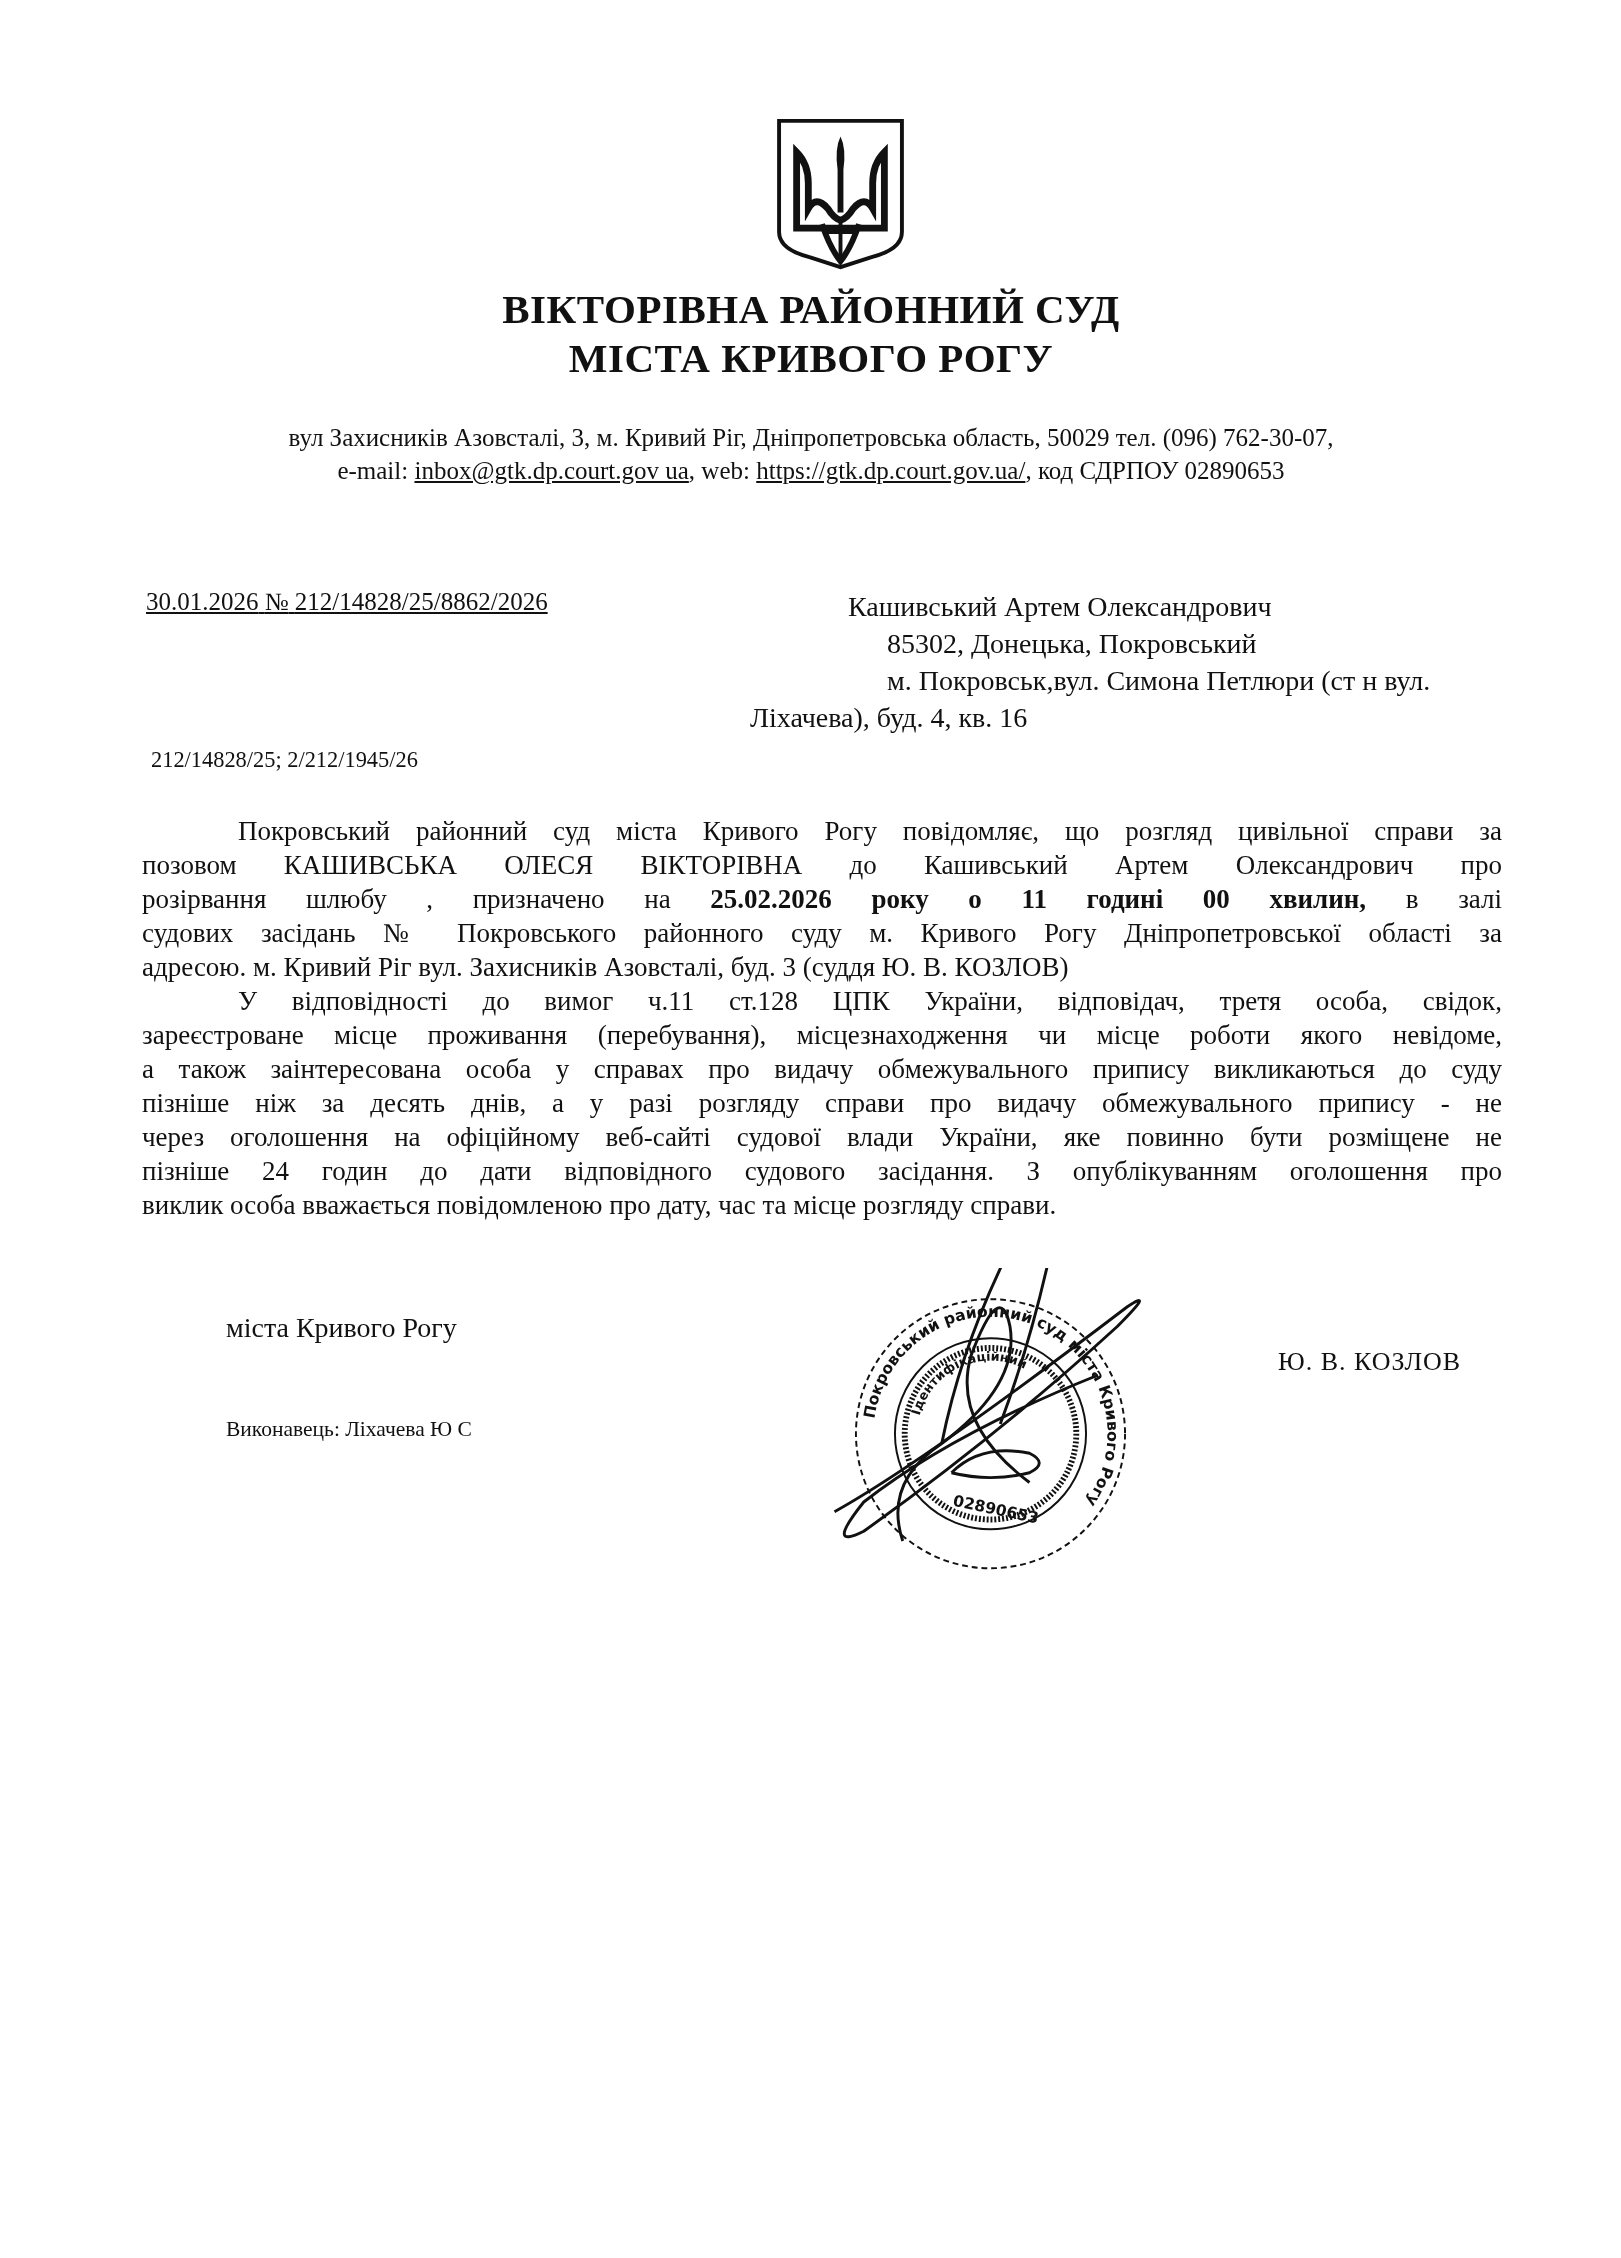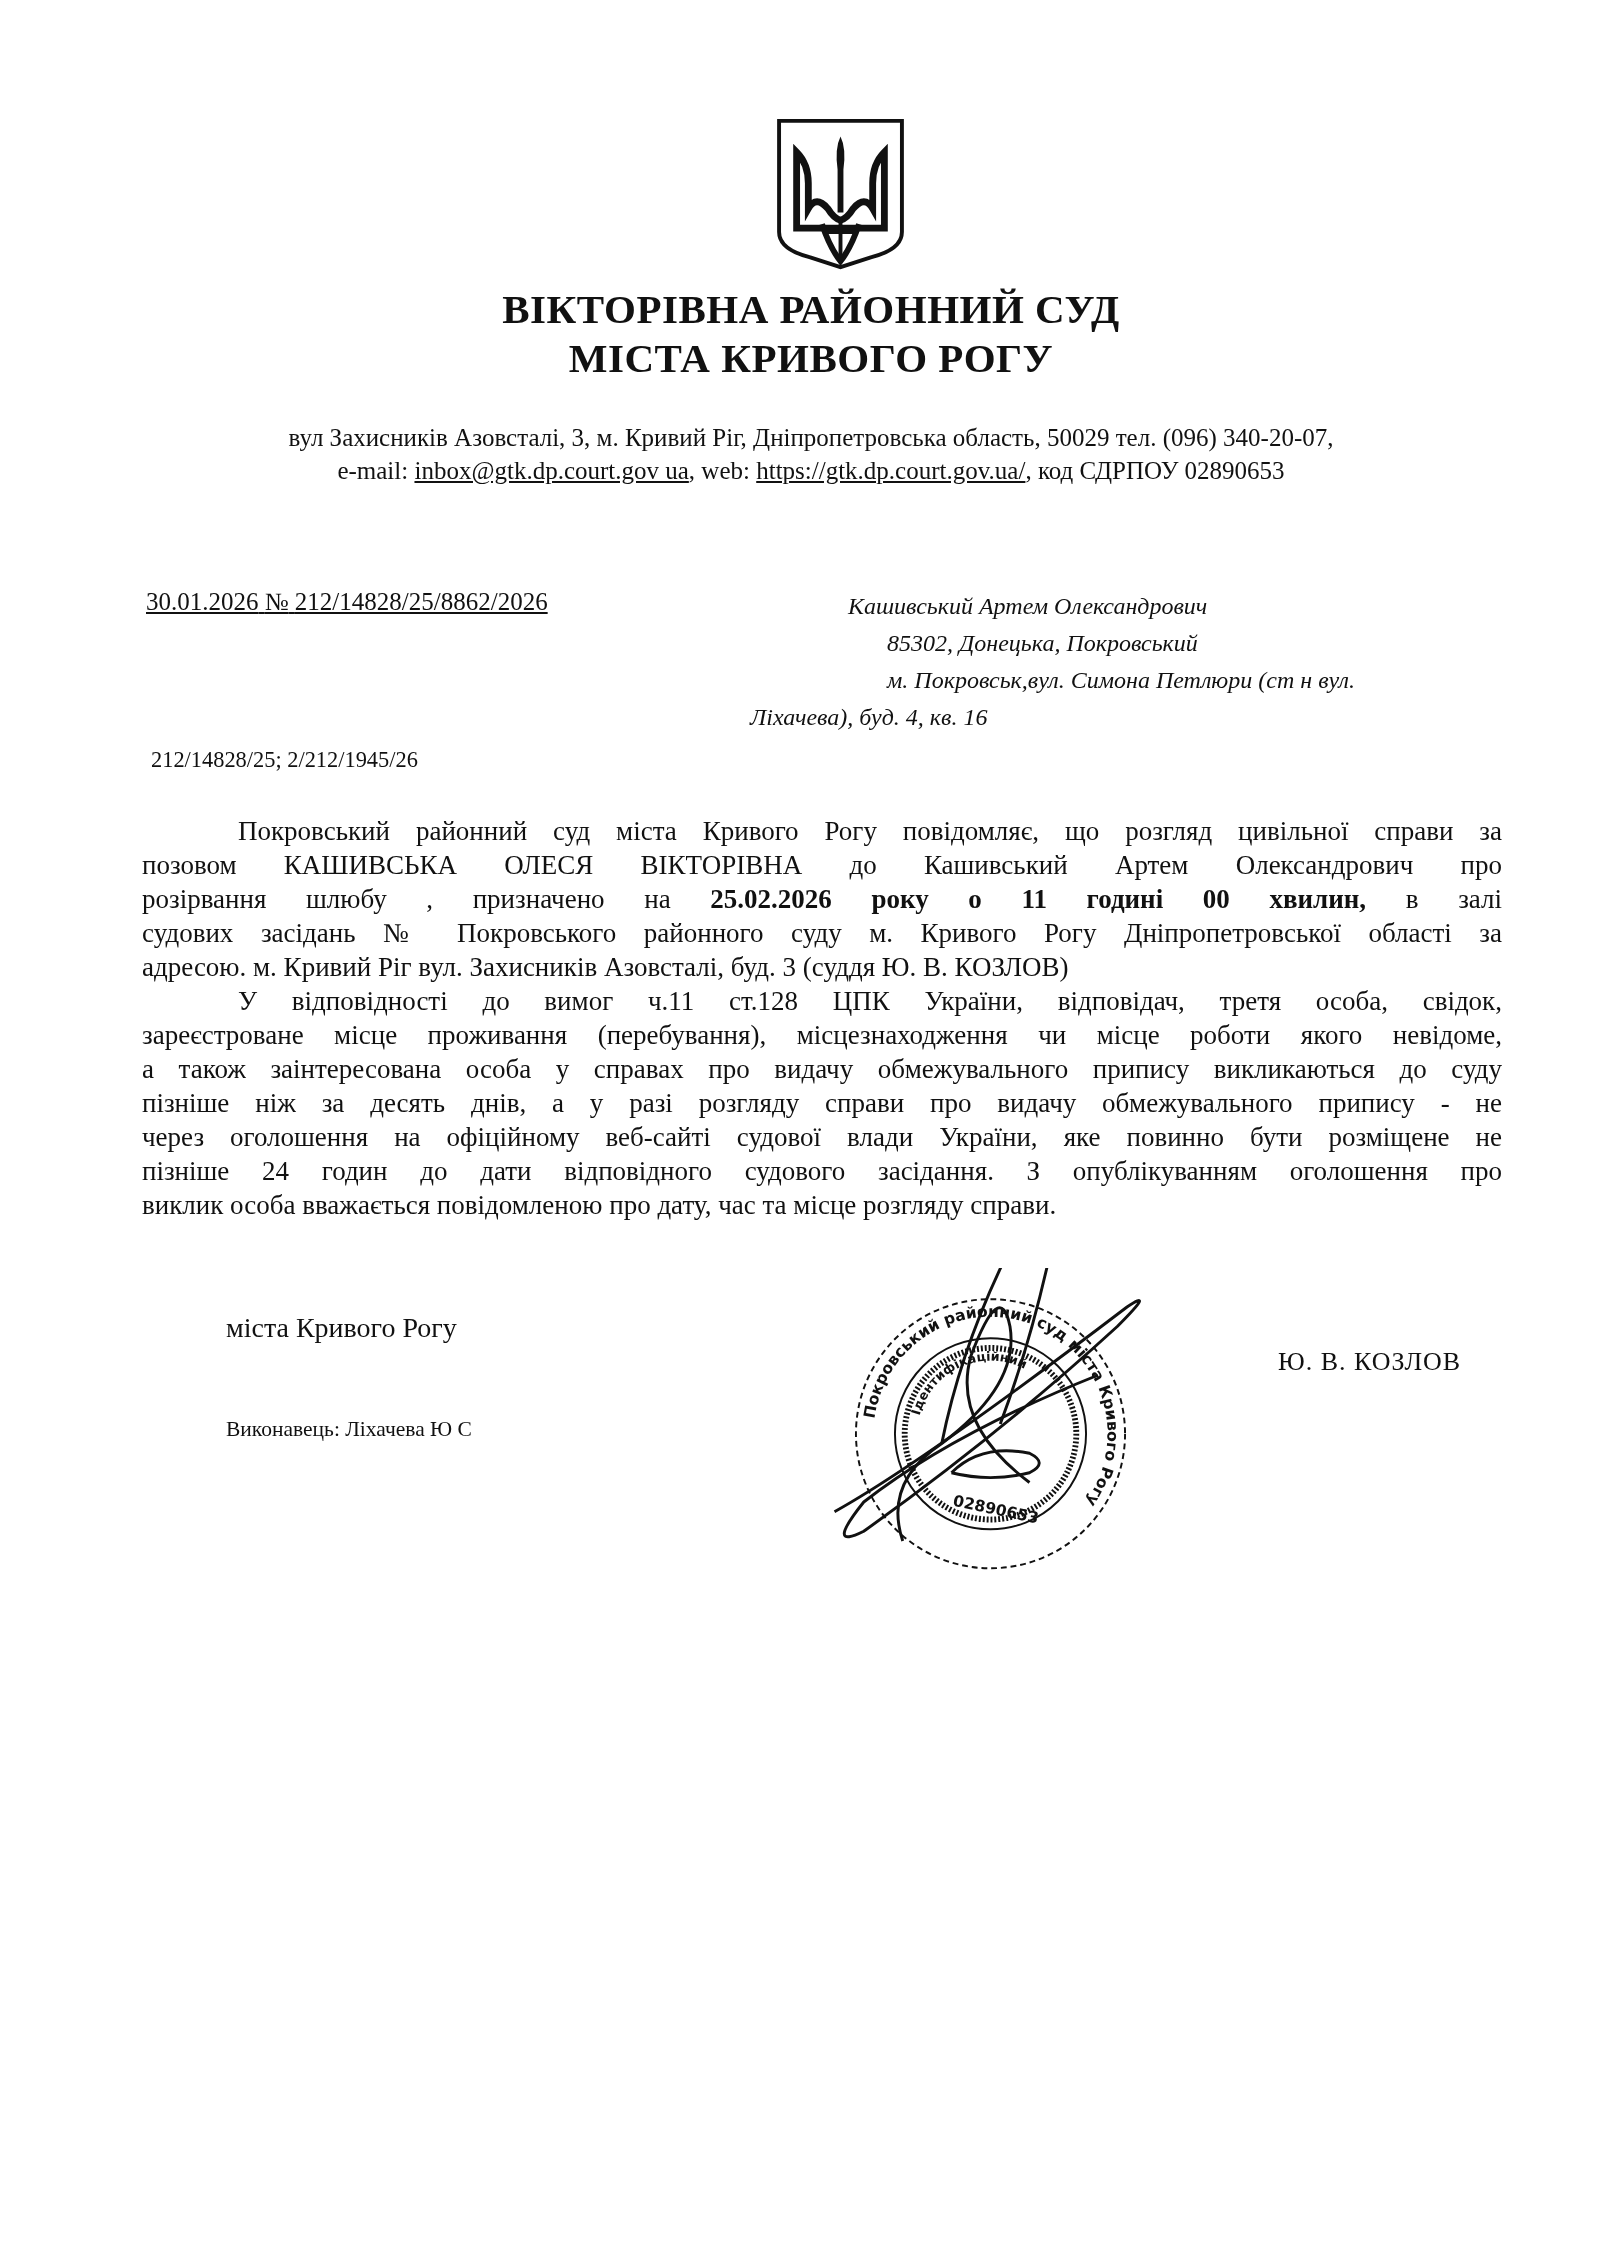--- a/index.html
+++ b/index.html
@@ -5,21 +5,21 @@
   html, body { margin: 0; padding: 0; background: #ffffff; }
   body { width: 1622px; height: 2259px; position: relative; overflow: hidden;
          font-family: "Liberation Serif", "DejaVu Serif", serif; color: #111; }
   .abs { position: absolute; }
   .emblem { left: 773px; top: 115px; width: 135px; height: 156px; }
   .court-name { left: 0; width: 1622px; text-align: center; font-weight: bold;
                 font-size: 41px; line-height: 49px; top: 285px; letter-spacing: 0.5px; }
   .contacts { left: 0; width: 1622px; text-align: center; font-size: 25px; line-height: 33px; top: 421px; }
   .contacts u { text-decoration: underline; }
   .outnum { left: 146px; top: 588px; font-size: 25px; text-decoration: underline; }
-  .addressee { left: 848px; top: 588px; font-size: 24px; line-height: 37px; font-style: italic; }
+  .addressee { left: 848px; top: 588px; font-size: 28px; line-height: 37px; }
   .addressee .line2, .addressee .line3 { padding-left: 39px; }
   .addressee .line4 { margin-left: -98px; }
   .caseref { left: 151px; top: 747px; font-size: 22.4px; }
   .body-text { left: 218px; width: 1284px; top: 814px; font-size: 27px; line-height: 34px;
                text-align: justify; }
   .para-line { display: block; text-align-last: justify; white-space: nowrap; margin-left: 20px; }
   .para-line.last { text-align-last: left; }
   .b { font-weight: bold; }
   .sig-title { left: 226px; top: 1309px; font-size: 28px; line-height: 37px; }
   .executor { left: 226px; top: 1417px; font-size: 21.5px; }
@@ -40,21 +40,21 @@
     <line x1="69" y1="106" x2="69" y2="146" stroke="#111" stroke-width="4"></line>
   </svg>
 </div>
 
 <div class="abs court-name">
   <div>ВІКТОРІВНА РАЙОННИЙ СУД</div>
   <div>МІСТА КРИВОГО РОГУ</div>
 </div>
 
 <div class="abs contacts">
-  <div>вул  Захисників Азовсталі, 3, м. Кривий Ріг,  Дніпропетровська область, 50029 тел. (096) 340-20-07,</div>
+  <div>вул  Захисників Азовсталі, 3, м. Кривий Ріг,  Дніпропетровська область, 50029 тел. (096) 762-30-07,</div>
   <div>
     <span>e-mail: </span><u>inbox@gtk.dp.court.gov ua</u><span>,  web: </span><u>https://gtk.dp.court.gov.ua/</u><span>, код СДРПОУ 02890653</span>
   </div>
 </div>
 
 <div class="abs outnum">
   <span>30.01.2026</span>
   <span>№</span>
   <span>212/14828/25/8862/2026</span>
 </div>

